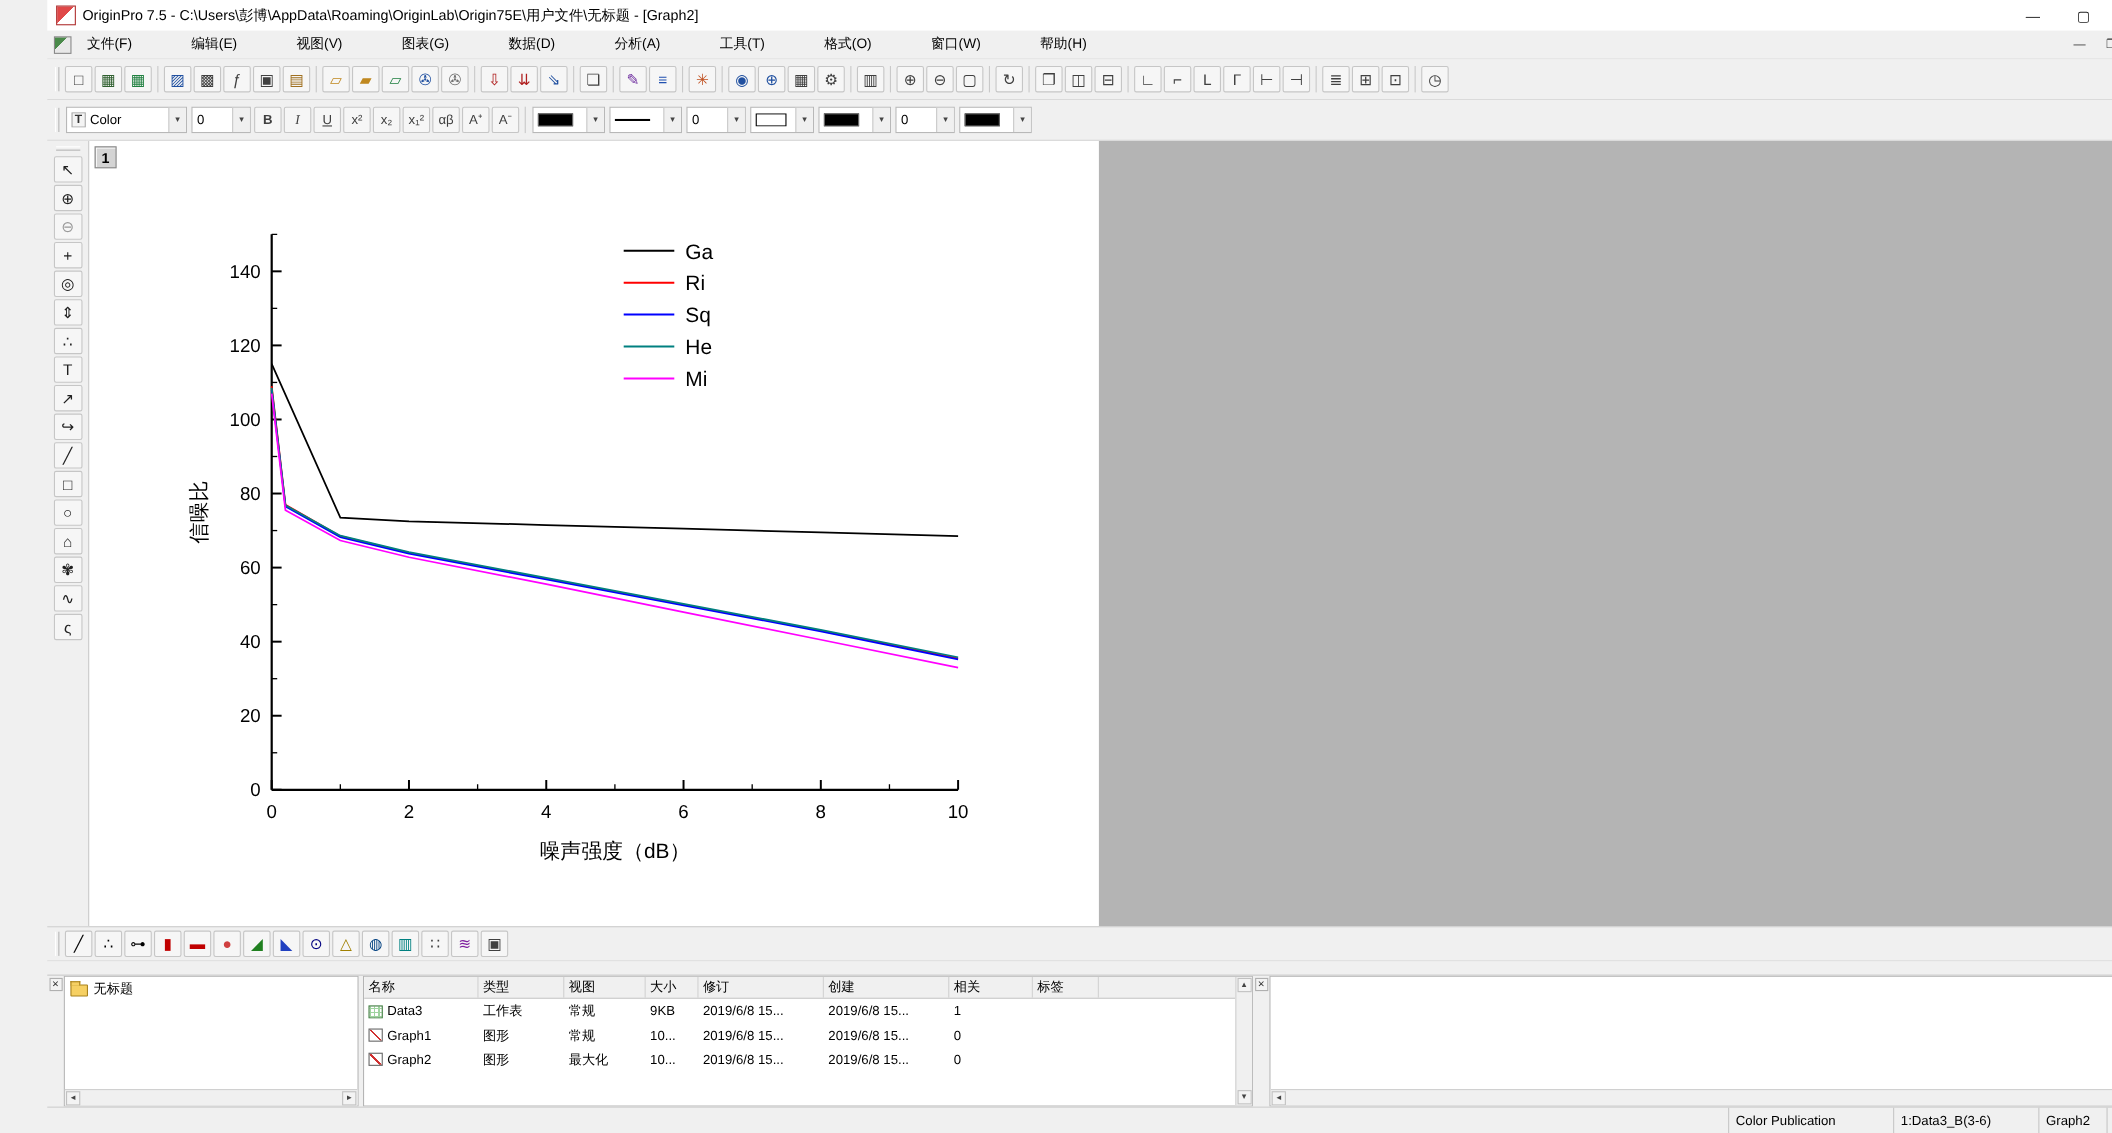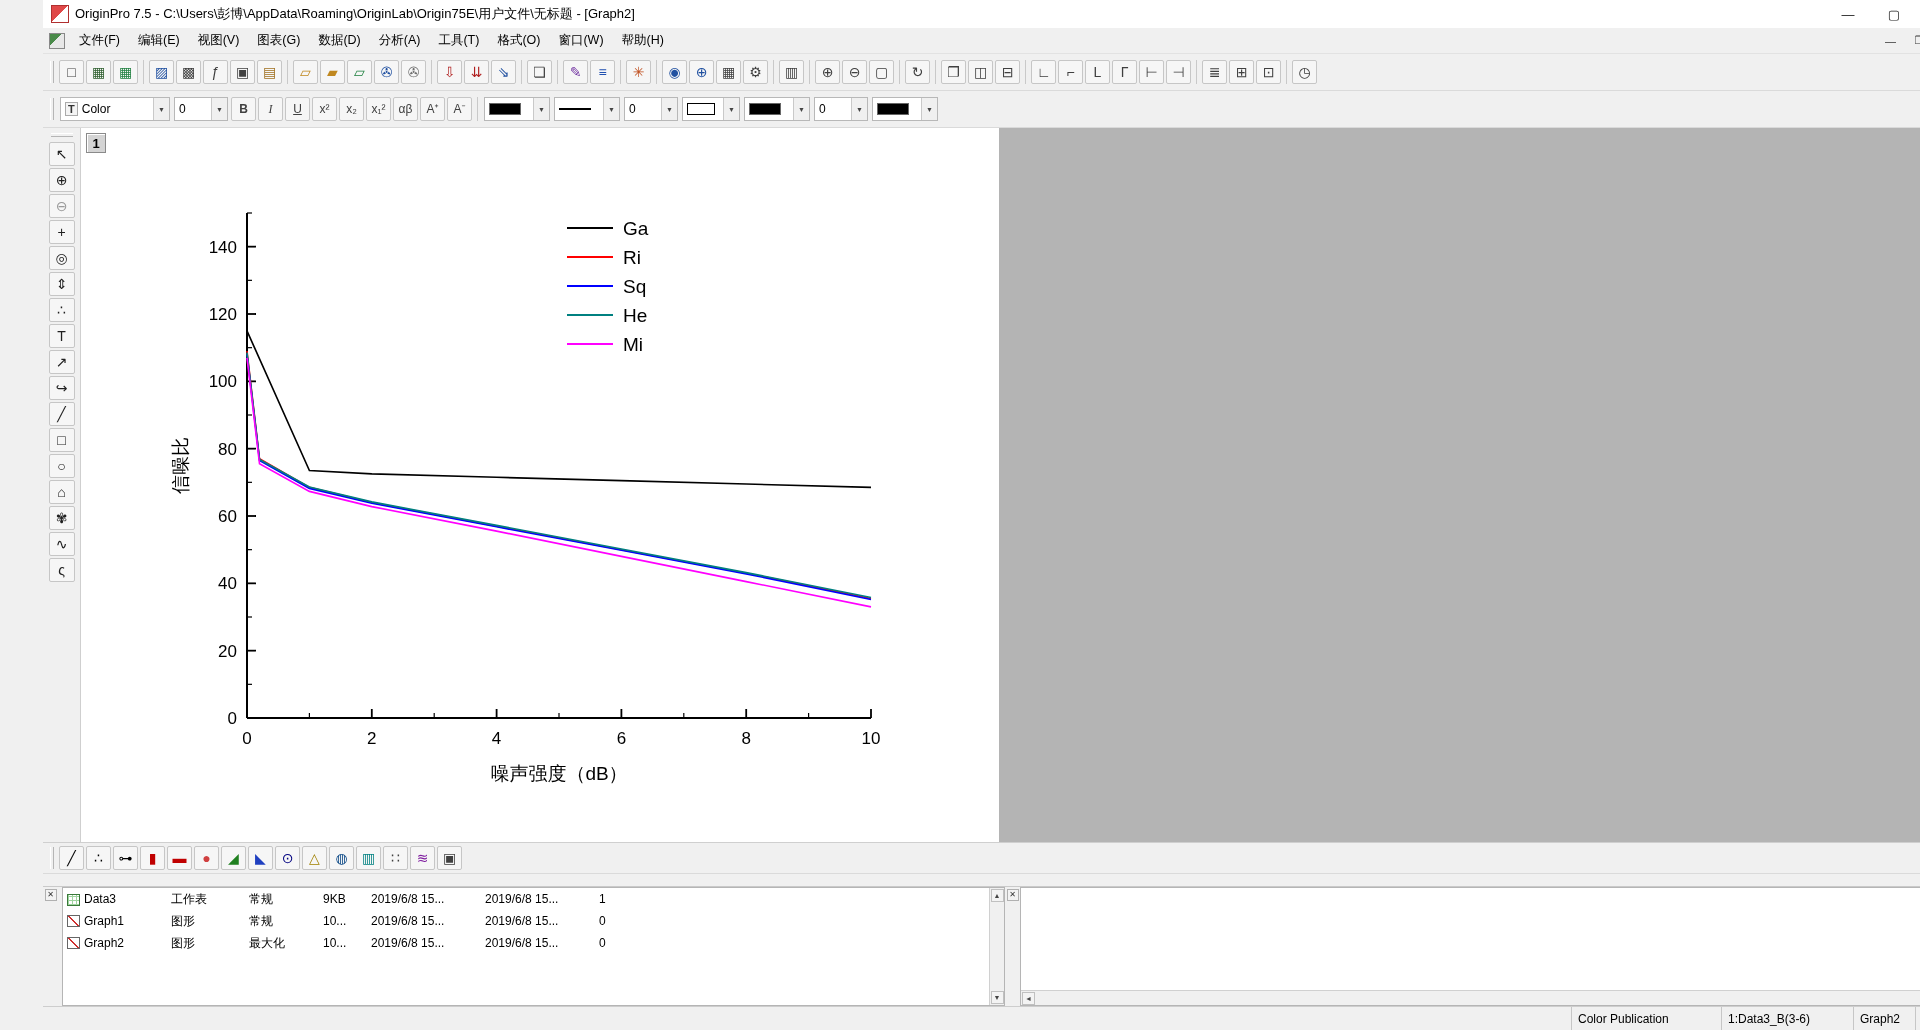--- a/index.html
+++ b/index.html
@@ -121,21 +121,21 @@
     <div class="wbtn">
         <span>▢</span>
       </div>
     <div class="wbtn">
         <span>✕</span>
       </div>
   </div>
 
   <div class="menubar">
     <div class="menu-app-icon"></div>
-    <div id="menu-items" style="display:flex;">
+    <div id="menu-items" style="display:flex;gap:36px;">
         <div class="menu-item">文件(F)</div>
         <div class="menu-item">编辑(E)</div>
         <div class="menu-item">视图(V)</div>
         <div class="menu-item">图表(G)</div>
         <div class="menu-item">数据(D)</div>
         <div class="menu-item">分析(A)</div>
         <div class="menu-item">工具(T)</div>
         <div class="menu-item">格式(O)</div>
         <div class="menu-item">窗口(W)</div>
         <div class="menu-item">帮助(H)</div>
@@ -560,23 +560,45 @@
       <div class="tbtn">
         <span class="glyph" style="color: rgb(64, 64, 64);">▣</span>
       </div>
     </div>
   <div class="gapbar"></div>
 
   <div class="panels">
     <div class="close-strip">
       <div class="xbtn">✕</div>
     </div>
+    <div class="tree-panel">
+      <div class="tree-body">
+        <div class="tree-item">
+          <span class="folder-icon"></span>
+          <span>无标题</span>
+        </div>
+      </div>
+      <div class="hscroll">
+        <div class="sarrow">◄</div>
+        <div class="sarrow">►</div>
+      </div>
+    </div>
     <div class="psplit"></div>
     <div class="table-panel">
       <div class="table-main">
+        <div class="pe-head" id="pe-head">
+            <div class="pe-th" style="width: 104px;">名称</div>
+            <div class="pe-th" style="width: 78px;">类型</div>
+            <div class="pe-th" style="width: 74px;">视图</div>
+            <div class="pe-th" style="width: 48px;">大小</div>
+            <div class="pe-th" style="width: 114px;">修订</div>
+            <div class="pe-th" style="width: 114px;">创建</div>
+            <div class="pe-th" style="width: 76px;">相关</div>
+            <div class="pe-th" style="width: 60px;">标签</div>
+          </div>
         <div id="pe-body">
             <div class="pe-row">
               <div class="pe-td" style="width: 104px; align-items: flex-end;">
                 <span class="sheet-icon"></span>
                 <span>Data3</span>
               </div>
               <div class="pe-td" style="width: 78px;">
                 <span>工作表</span>
               </div>
               <div class="pe-td" style="width: 74px;">

